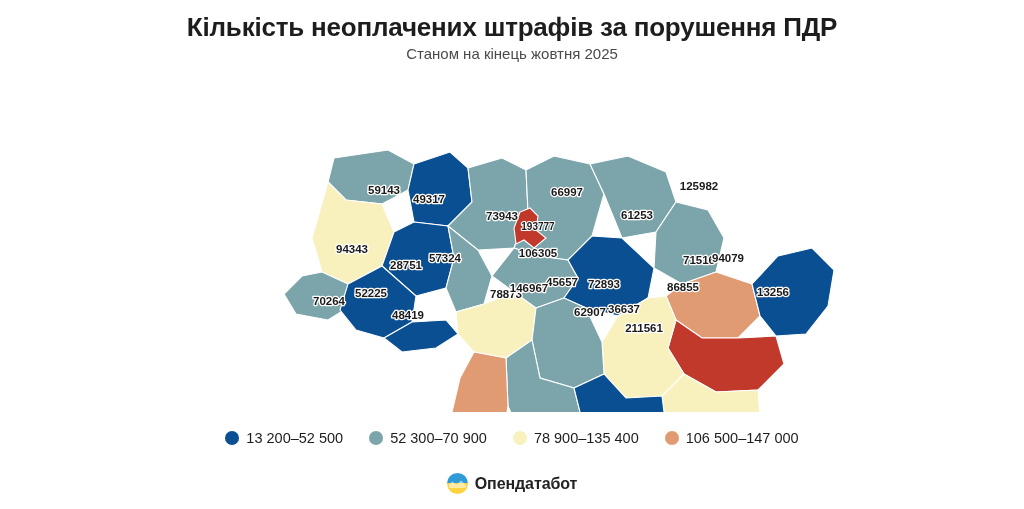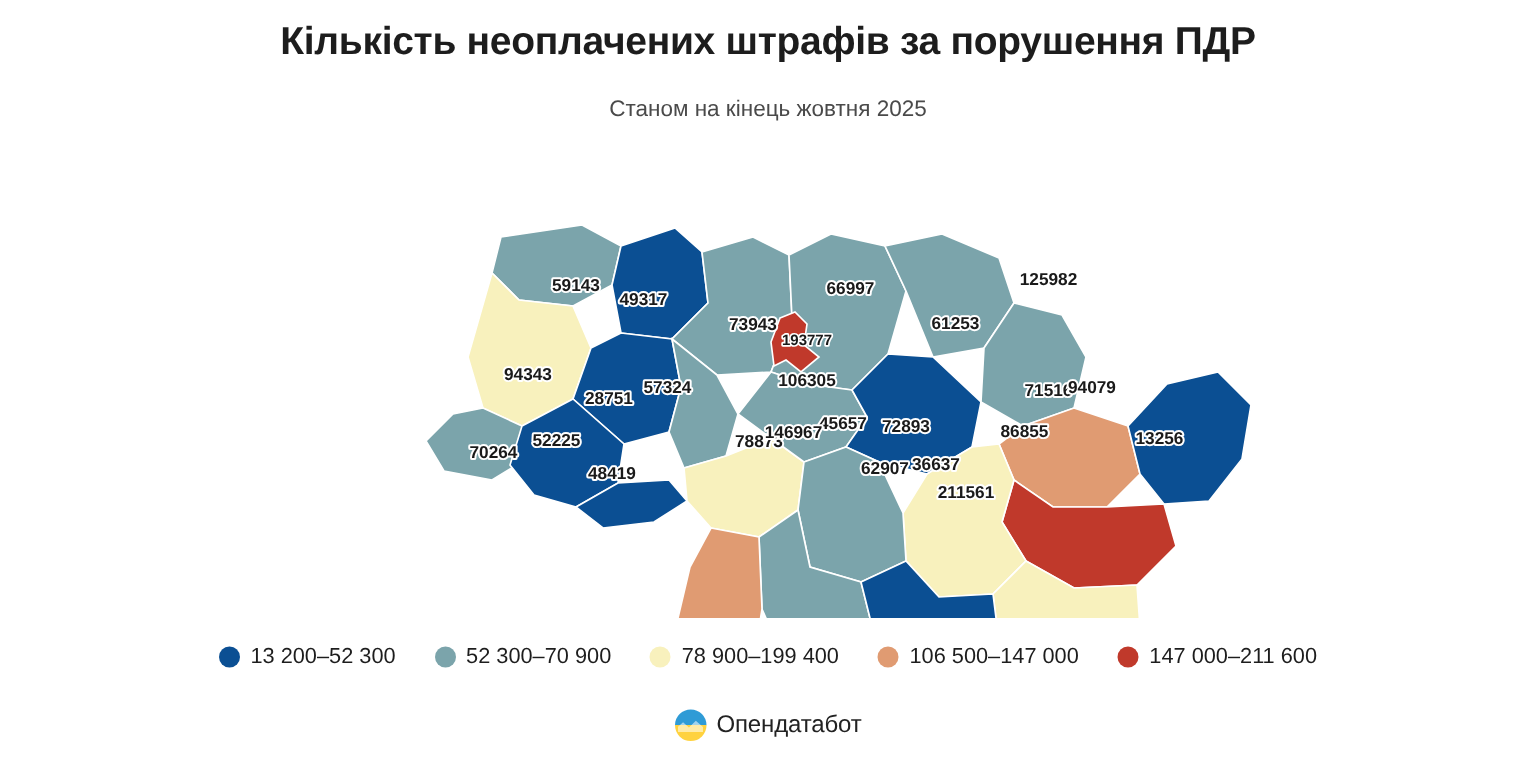--- a/index.html
+++ b/index.html
@@ -25,21 +25,21 @@
     text-align: center;
   }
   .title {
     font-size: 26px;
     font-weight: bold;
     color: #1d1d1d;
     letter-spacing: -0.2px;
     line-height: 30px;
   }
   .subtitle {
-    margin-top: 22px;
+    margin-top: 3px;
     font-size: 15px;
     color: #4a4a4a;
     line-height: 18px;
   }
 
   
   .map-wrap {
     position: absolute;
     top: 72px;
     left: 16px;
@@ -114,21 +114,21 @@
     content: "";
     position: absolute;
     left: 2px; top: 7px;
     width: 17px; height: 8px;
     background: #ffffff;
     clip-path: polygon(0% 60%, 22% 18%, 45% 62%, 72% 6%, 100% 58%, 100% 100%, 0% 100%);
     opacity: 0.55;
   }
   .brand-name {
     font-size: 16px;
-    font-weight: normal;
+    font-weight: bold;
     color: #222222;
     letter-spacing: -0.1px;
   }
 </style>
 </head>
 <body>
 
 <div class="page">
 
   <div class="header">
@@ -223,37 +223,33 @@
         <text class="vlabel" x="588" y="216">72893</text>
         <text class="vlabel" x="667" y="219">86855</text>
         <text class="vlabel" x="608" y="241">36637</text>
       </g>
     </svg>
   </div>
 
   <div class="legend">
     <div class="legend-item">
       <span class="legend-dot" style="background:#0b4f93"></span>
-      <span class="legend-label">13 200–52 300</span>
+      <span class="legend-label">13 200–52 500</span>
     </div>
     <div class="legend-item">
       <span class="legend-dot" style="background:#7ba4ab"></span>
       <span class="legend-label">52 300–70 900</span>
     </div>
     <div class="legend-item">
       <span class="legend-dot" style="background:#f8f1bd"></span>
-      <span class="legend-label">78 900–199 400</span>
+      <span class="legend-label">78 900–135 400</span>
     </div>
     <div class="legend-item">
       <span class="legend-dot" style="background:#e09b72"></span>
       <span class="legend-label">106 500–147 000</span>
-    </div>
-    <div class="legend-item">
-      <span class="legend-dot" style="background:#c0392b"></span>
-      <span class="legend-label">147 000–211 600</span>
     </div>
   </div>
 
   <div class="brand">
     <span class="brand-mark"></span>
     <span class="brand-name">Опендатабот</span>
   </div>
 
 </div>
 

